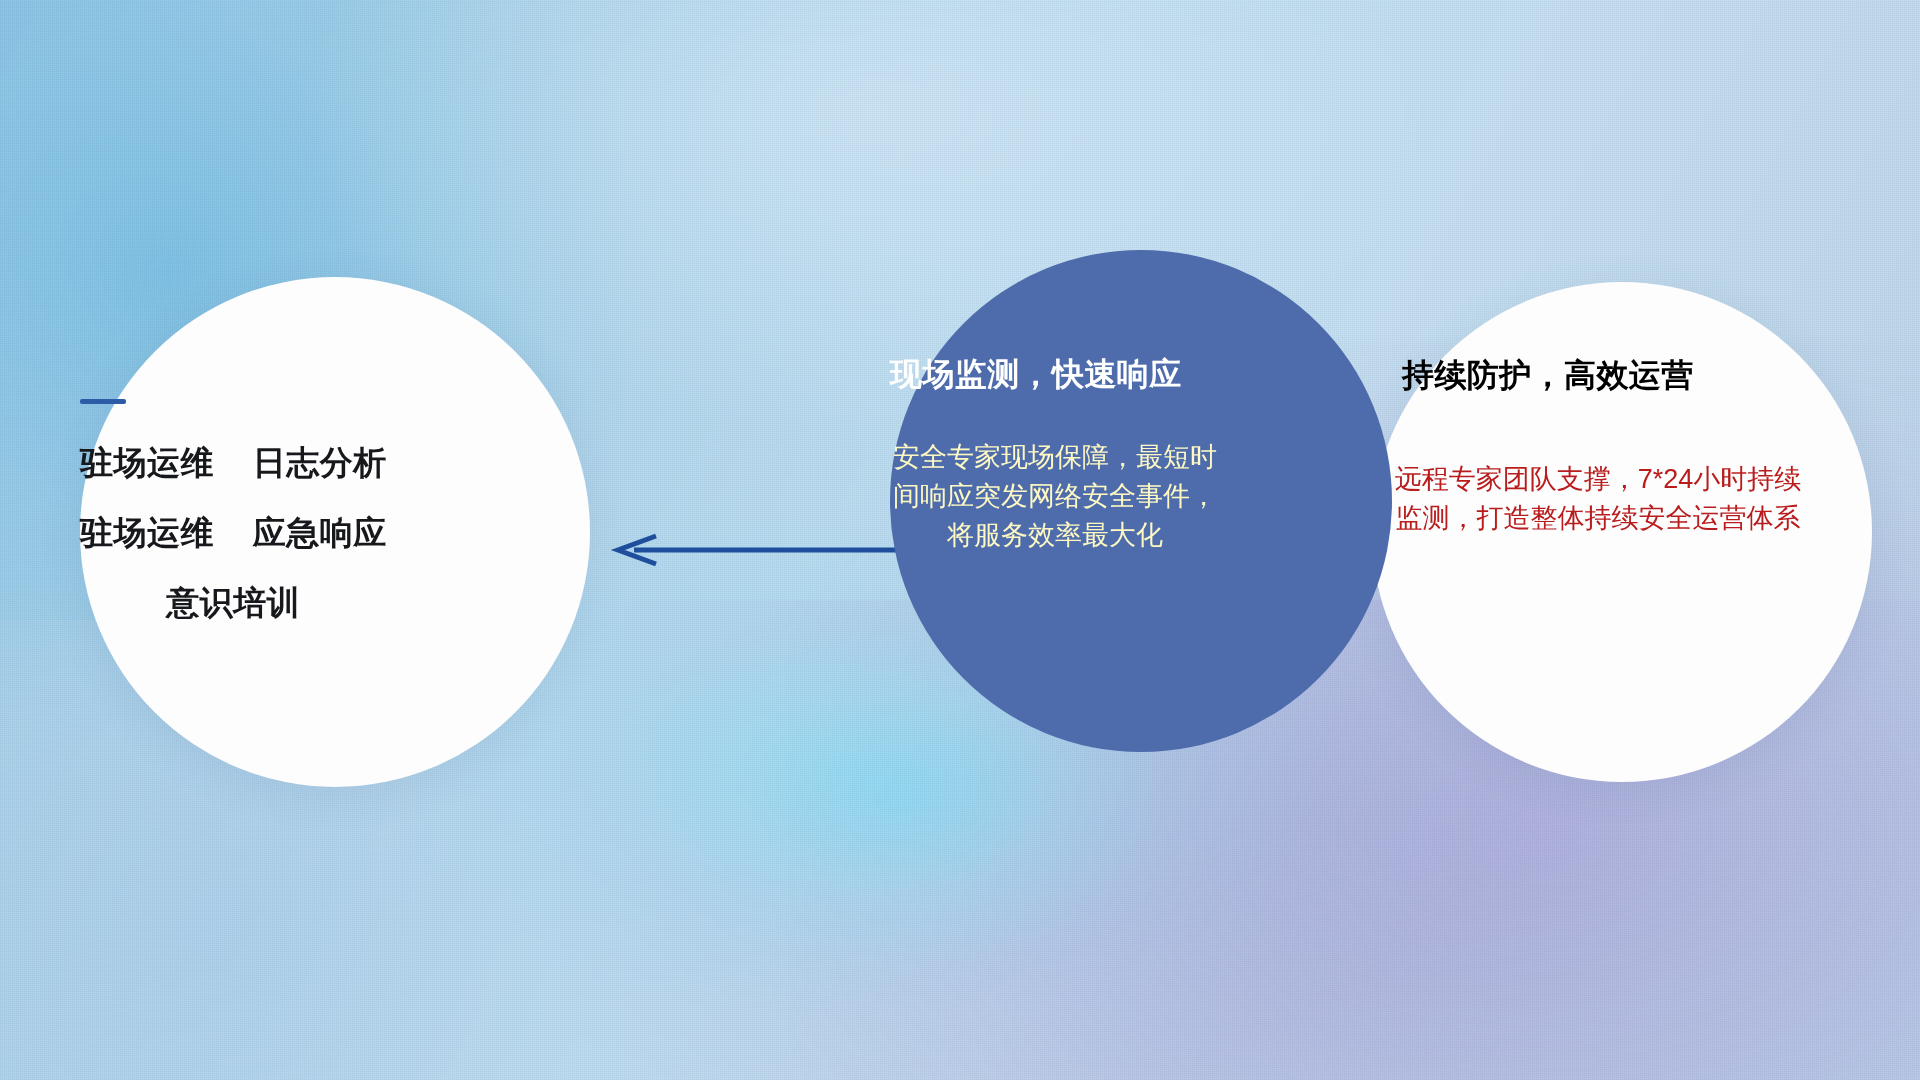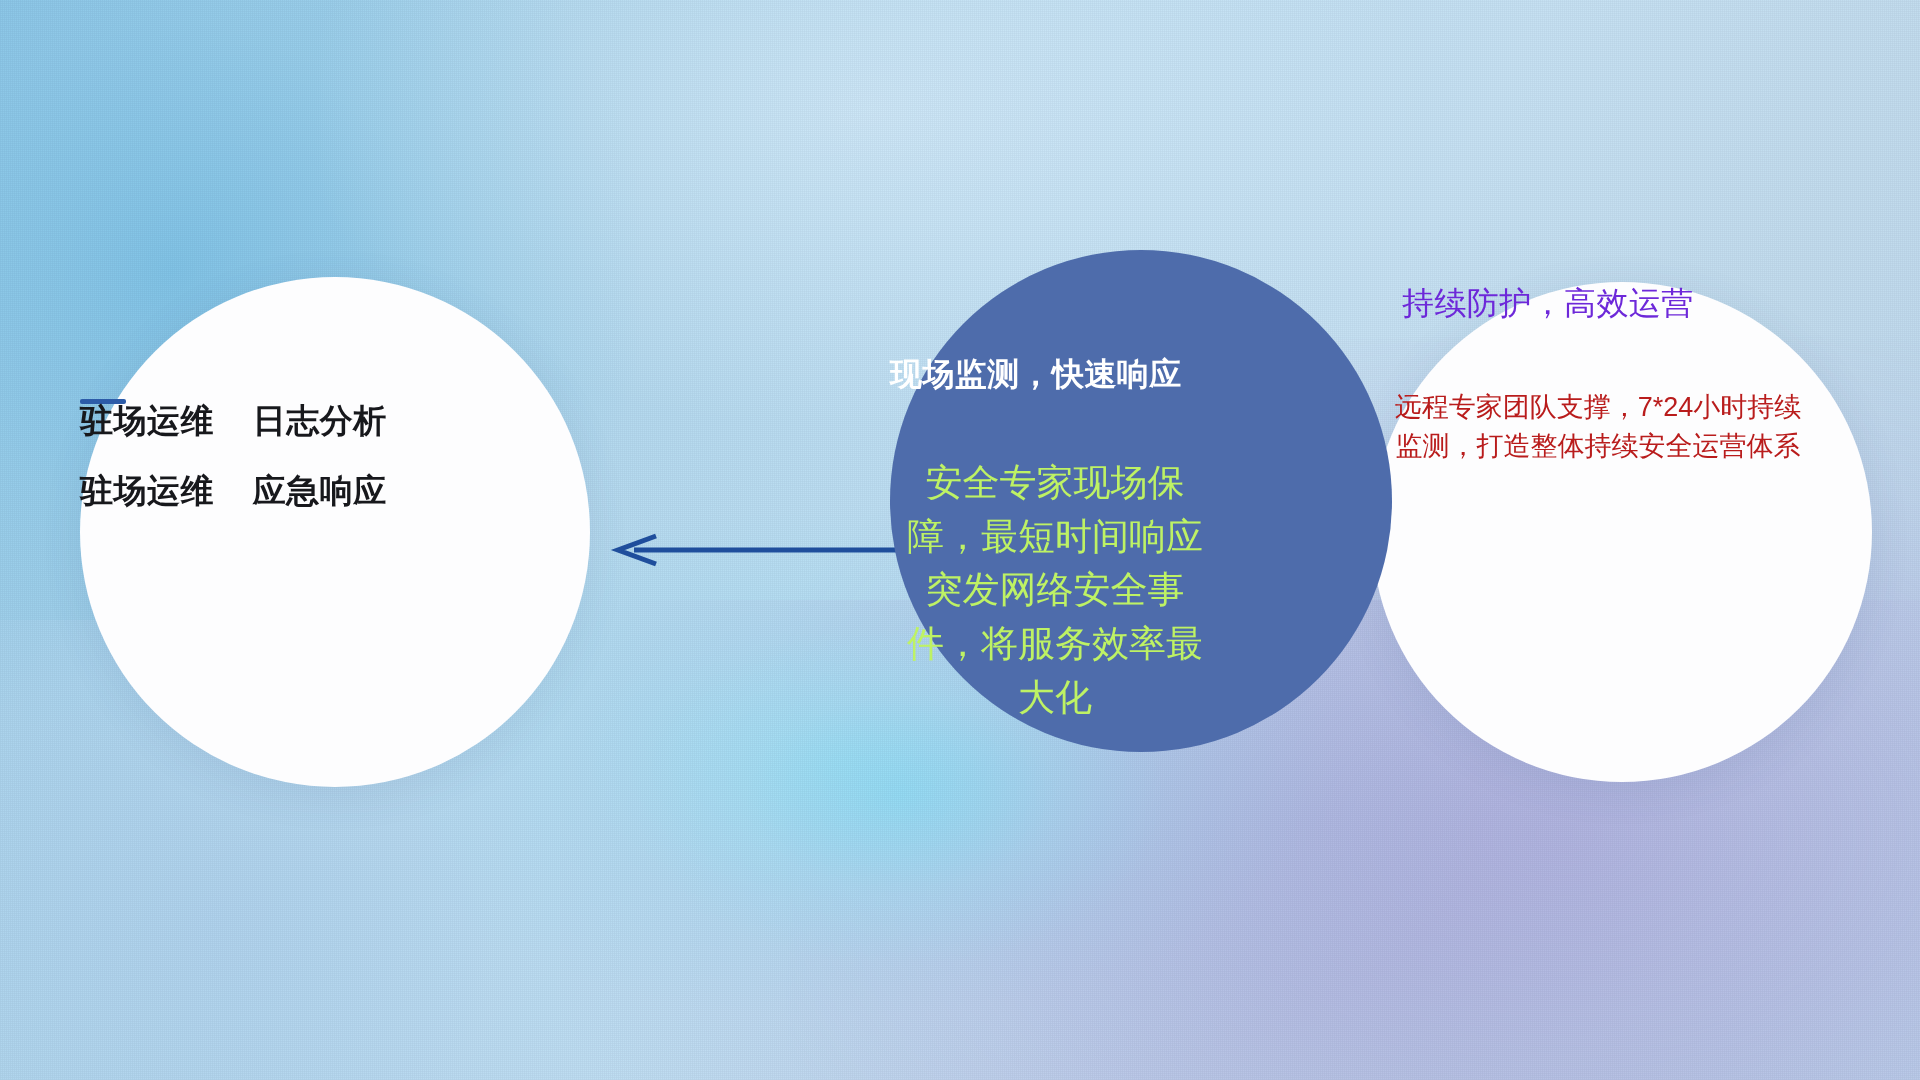--- a/index.html
+++ b/index.html
@@ -104,53 +104,53 @@
     left:80px; top:277px; width:510px; height:510px;
     background:#fdfdfe;
     box-shadow:0 8px 40px rgba(60,90,140,.10);
     justify-content:flex-start;
   }
   #circle-left .dash{
     width:46px; height:5px; background:#2c5ba8;
     border-radius:2px; margin-top:122px;
   }
   #circle-left .rows{
-    text-align:center;
+    margin-top:42px; text-align:center;
     font-weight:bold; color:#17181c; font-size:33px; line-height:1.0;
   }
   #circle-left .rows .r{ margin-bottom:37px; white-space:pre; letter-spacing:.5px;}
   #circle-left .rows .r:last-child{ margin-bottom:0; }
 
   #circle-mid{
     left:890px; top:250px; width:502px; height:502px;
     background:#4e6cab;
     z-index:4;
     justify-content:flex-start;
   }
   #circle-mid .title{
     margin-top:103px;
     color:#ffffff; font-weight:bold; font-size:32px;
     white-space:nowrap; letter-spacing:.4px;
   }
   #circle-mid .body{
-    margin-top:59px; width:330px;
-    color:#bef264; font-size:37px; line-height:1.45;
+    margin-top:41px; width:330px;
+    color:#fef9c3; font-size:27px; line-height:1.45;
     text-align:center;
   }
 
   #circle-right{
     left:1372px; top:282px; width:500px; height:500px;
     background:#fdfdfe;
     z-index:3;
     box-shadow:0 8px 40px rgba(60,90,140,.10);
     justify-content:flex-start;
   }
   #circle-right .title{
-    padding-left:30px;
-    color:#6d28d9; font-weight:normal; font-size:32px;
+    margin-top:72px; padding-left:30px;
+    color:#000000; font-weight:bold; font-size:32px;
     white-space:nowrap; letter-spacing:.4px;
   }
   #circle-right .body{
     margin-top:62px; width:430px; padding-left:22px;
     color:#b91c1c; font-size:27px; line-height:1.45;
     text-align:center;
   }
 </style>
 </head>
 <body>
@@ -165,20 +165,21 @@
   <div class="bg-cyan"></div>
   <div class="bg-cyan2"></div>
   <div class="bg-bottomleft"></div>
   <div class="bg-noise"></div>
 
   <div class="circle" id="circle-left">
     <div class="dash"></div>
     <div class="rows">
       <div class="r">驻场运维    日志分析</div>
       <div class="r">驻场运维    应急响应</div>
+      <div class="r">意识培训</div>
     </div>
   </div>
 
   <div class="arrow">
     <svg width="300" height="60" viewBox="0 0 300 60">
       <line x1="296" y1="30" x2="34" y2="30" stroke="#1f4e9c" stroke-width="5"></line>
       <polyline points="56,16 18,30 56,44" fill="none" stroke="#1f4e9c" stroke-width="5" stroke-linejoin="miter" stroke-linecap="butt"></polyline>
     </svg>
   </div>
 

